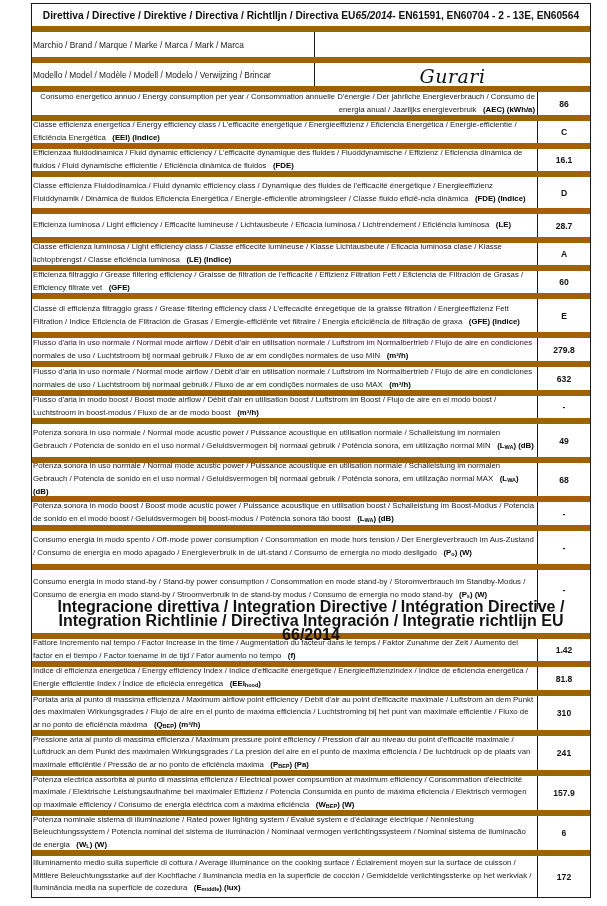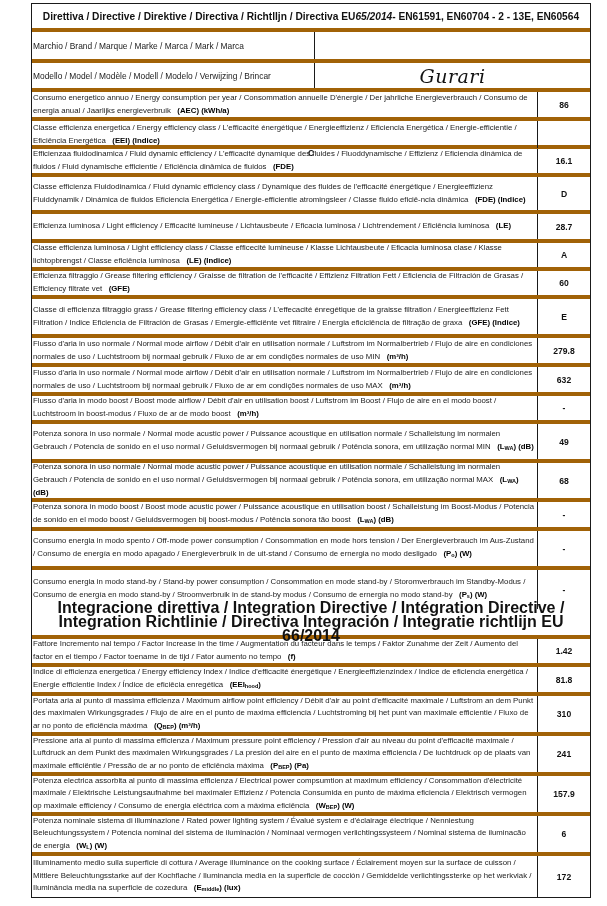--- a/index.html
+++ b/index.html
@@ -1,20 +1,20 @@
 <!DOCTYPE html>
 <html><head>
 <meta charset="utf-8">
 <style>
   html, body { margin: 0; padding: 0; background: #ffffff; }
   body { width: 607px; height: 906px; position: relative; overflow: hidden;
          font-family: "Liberation Sans", sans-serif; color: #111; }
   .sheet { position: absolute; left: 31px; top: 3px; width: 560px;
            border: 1px solid #1a1a1a; box-sizing: border-box; }
-  .row { display: flex; border-bottom: 4px solid #a16207; box-sizing: border-box; }
+  .row { display: flex; border-bottom: 6px solid #a16207; box-sizing: border-box; }
   .row:last-child { border-bottom: none; }
   .title-row { height: 28px; align-items: center; justify-content: center;
                font-weight: bold; font-size: 10.2px; white-space: nowrap; }
   .title-row i { font-style: italic; }
   .info-row { height: 31px; }
   .info-row .lbl { width: 283px; border-right: 1px solid #1a1a1a; font-size: 8.4px;
                    display: flex; align-items: center; padding-left: 1px; box-sizing: border-box; color: #222; }
   .info-row .val { flex: 1; display: flex; align-items: center; justify-content: center; margin-top: 44px; }
   .brand-val { font-family: "DejaVu Serif", serif; font-style: italic; font-size: 19px; letter-spacing: 0.5px; }
   .model-val { font-weight: bold; font-size: 10.5px; }
@@ -44,27 +44,27 @@
     <div class="val">
         <span class="brand-val">Gurari</span>
       </div>
   </div>
 
   <div class="row info-row" style="height:29px;">
     <div class="lbl">Modello / Model / Modèle / Modell / Modelo / Verwijzing / Brincar</div>
   </div>
 
   <div id="rows-a">
-      <div class="row data-row" style="height: 29px;">
+      <div class="row data-row" style="height: 29px; text-align: right;">
         <div class="desc">
           <span class="t"><span>Consumo energetico annuo / Energy consumption per year / Consommation annuelle D'énergie / Der jahrliche Energieverbrauch / Consumo de energia anual / Jaarlijks energieverbruik</span>&nbsp;&nbsp;&nbsp;<b><span>(AEC) (kWh/a)</span></b></span>
         </div>
         <div class="num">86</div>
       </div>
-      <div class="row data-row" style="height: 28px; flex-direction: column;">
+      <div class="row data-row" style="height: 28px;">
         <div class="desc">
           <span class="t"><span>Classe efficienza energetica / Energy efficiency class / L'efficacité énergétique / Energieeffizienz / Eficiencia Energética / Energie-efficientie / Eficiência Energética</span>&nbsp;&nbsp;&nbsp;<b><span>(EEI) (Indice)</span></b></span>
         </div>
         <div class="num">C</div>
       </div>
       <div class="row data-row" style="height: 28px;">
         <div class="desc">
           <span class="t"><span>Efficienzaa fluidodinamica / Fluid dynamic efficiency / L'efficacité dynamique des fluides / Fluoddynamische / Effizienz / Eficiencia dinámica de fluidos / Fluid dynamische efficientie / Eficiência dinâmica de fluidos</span>&nbsp;&nbsp;&nbsp;<b><span>(FDE)</span></b></span>
         </div>
         <div class="num">16.1</div>

